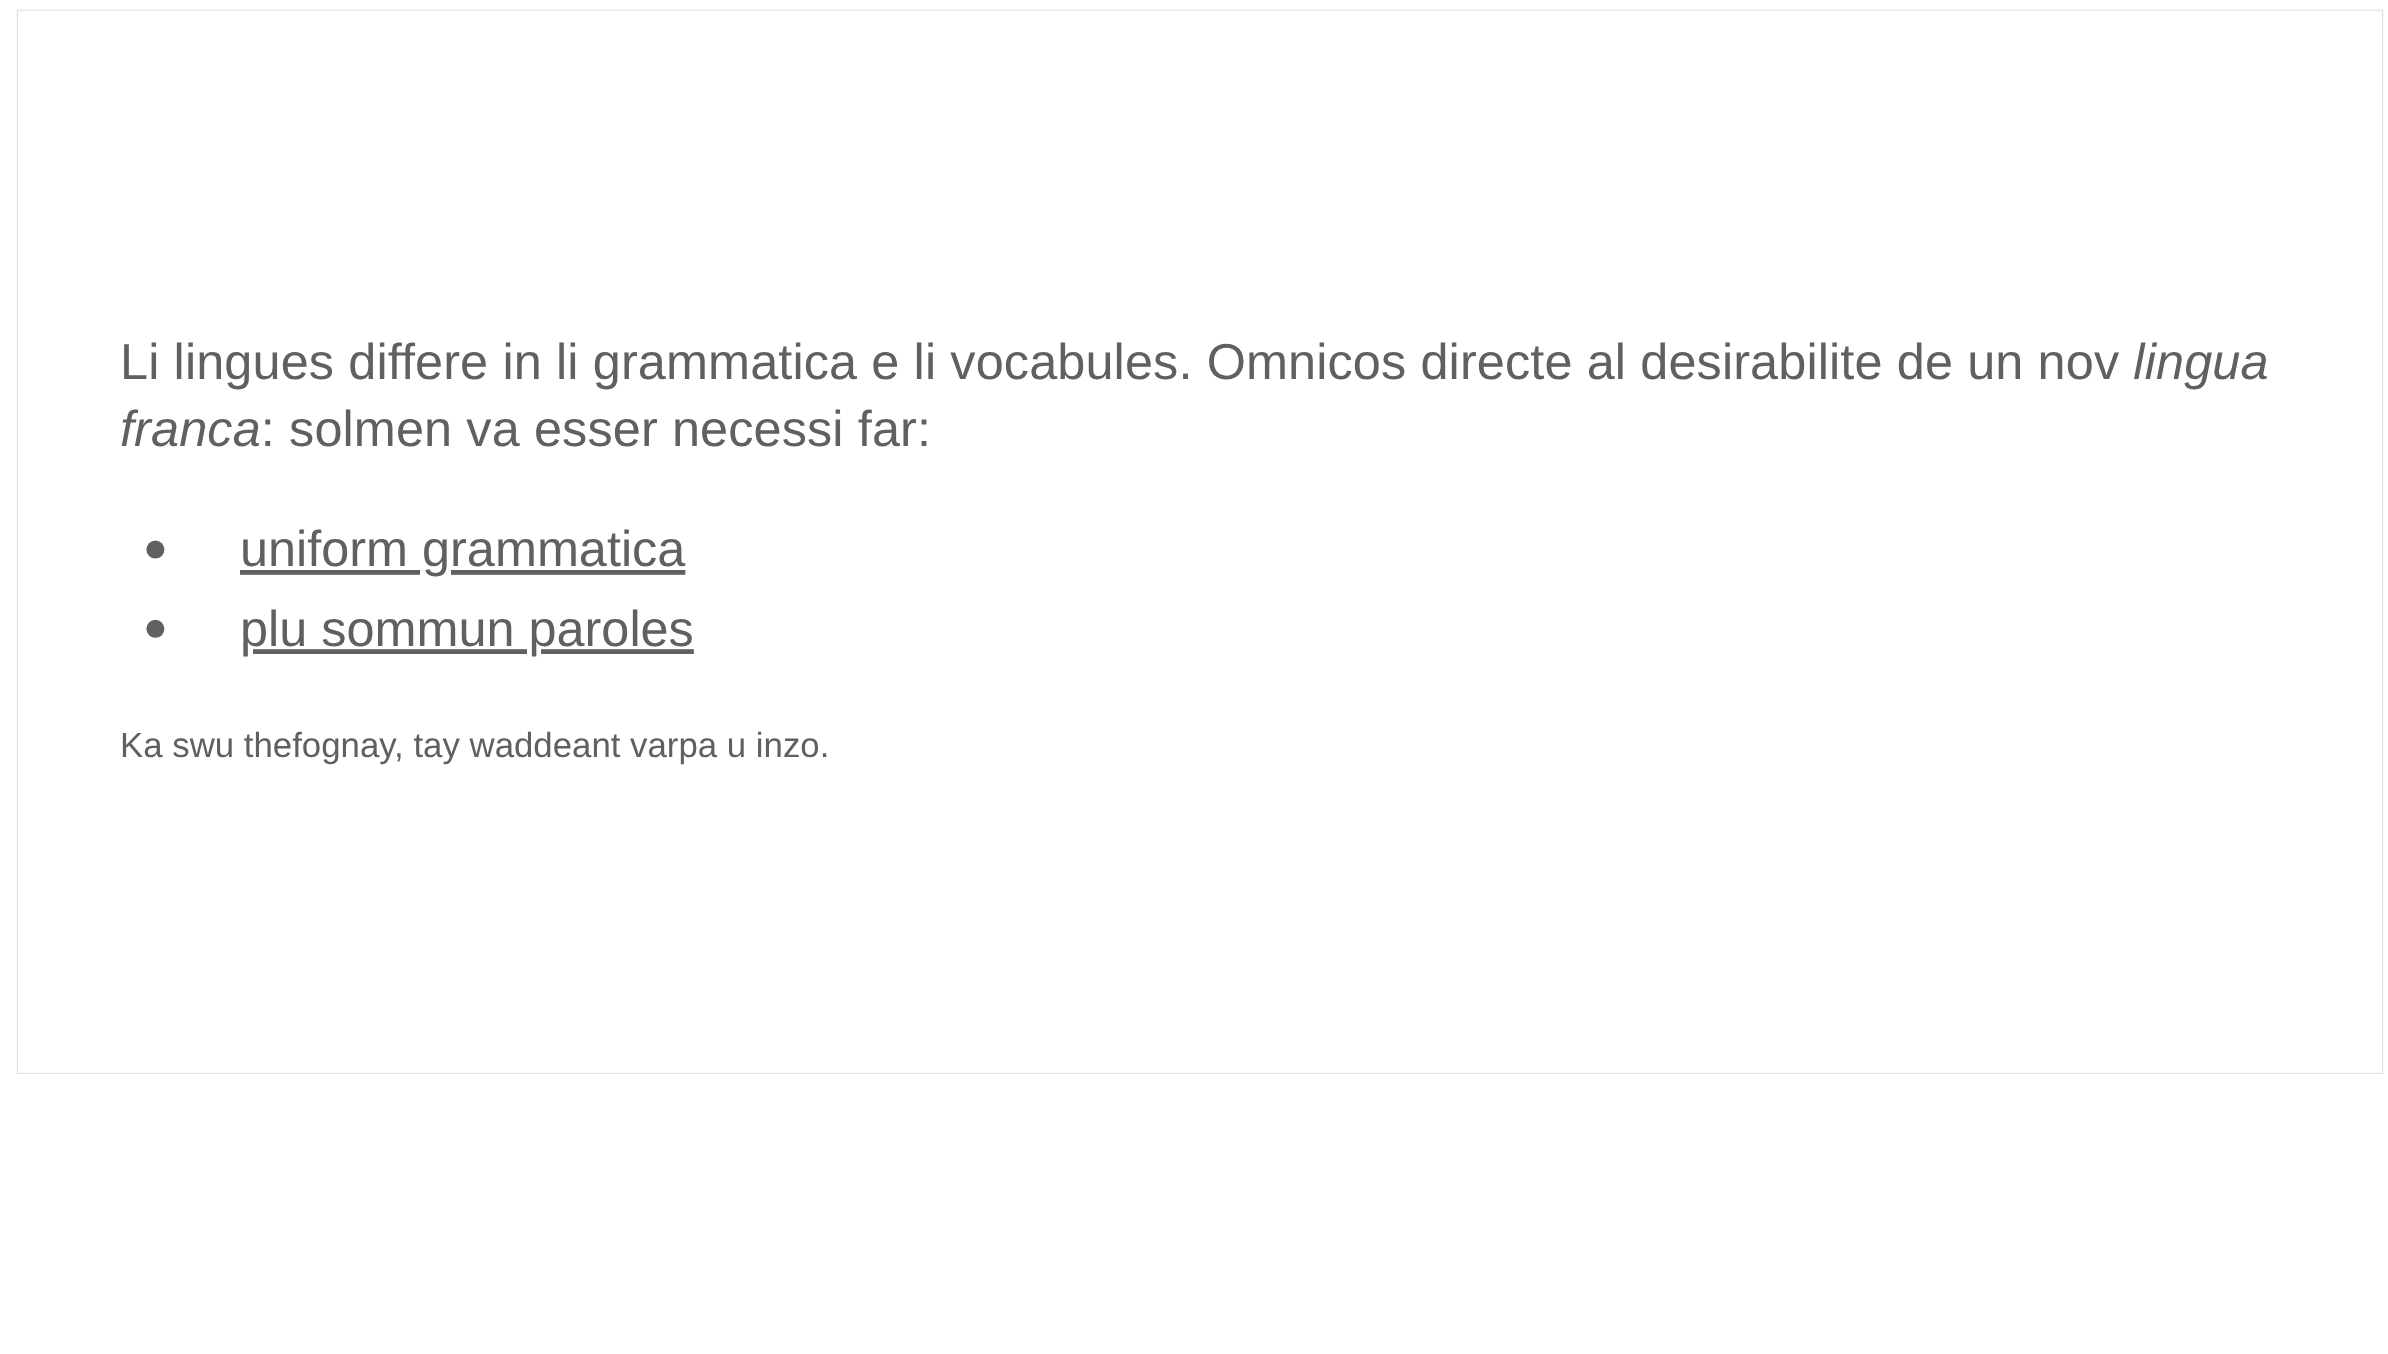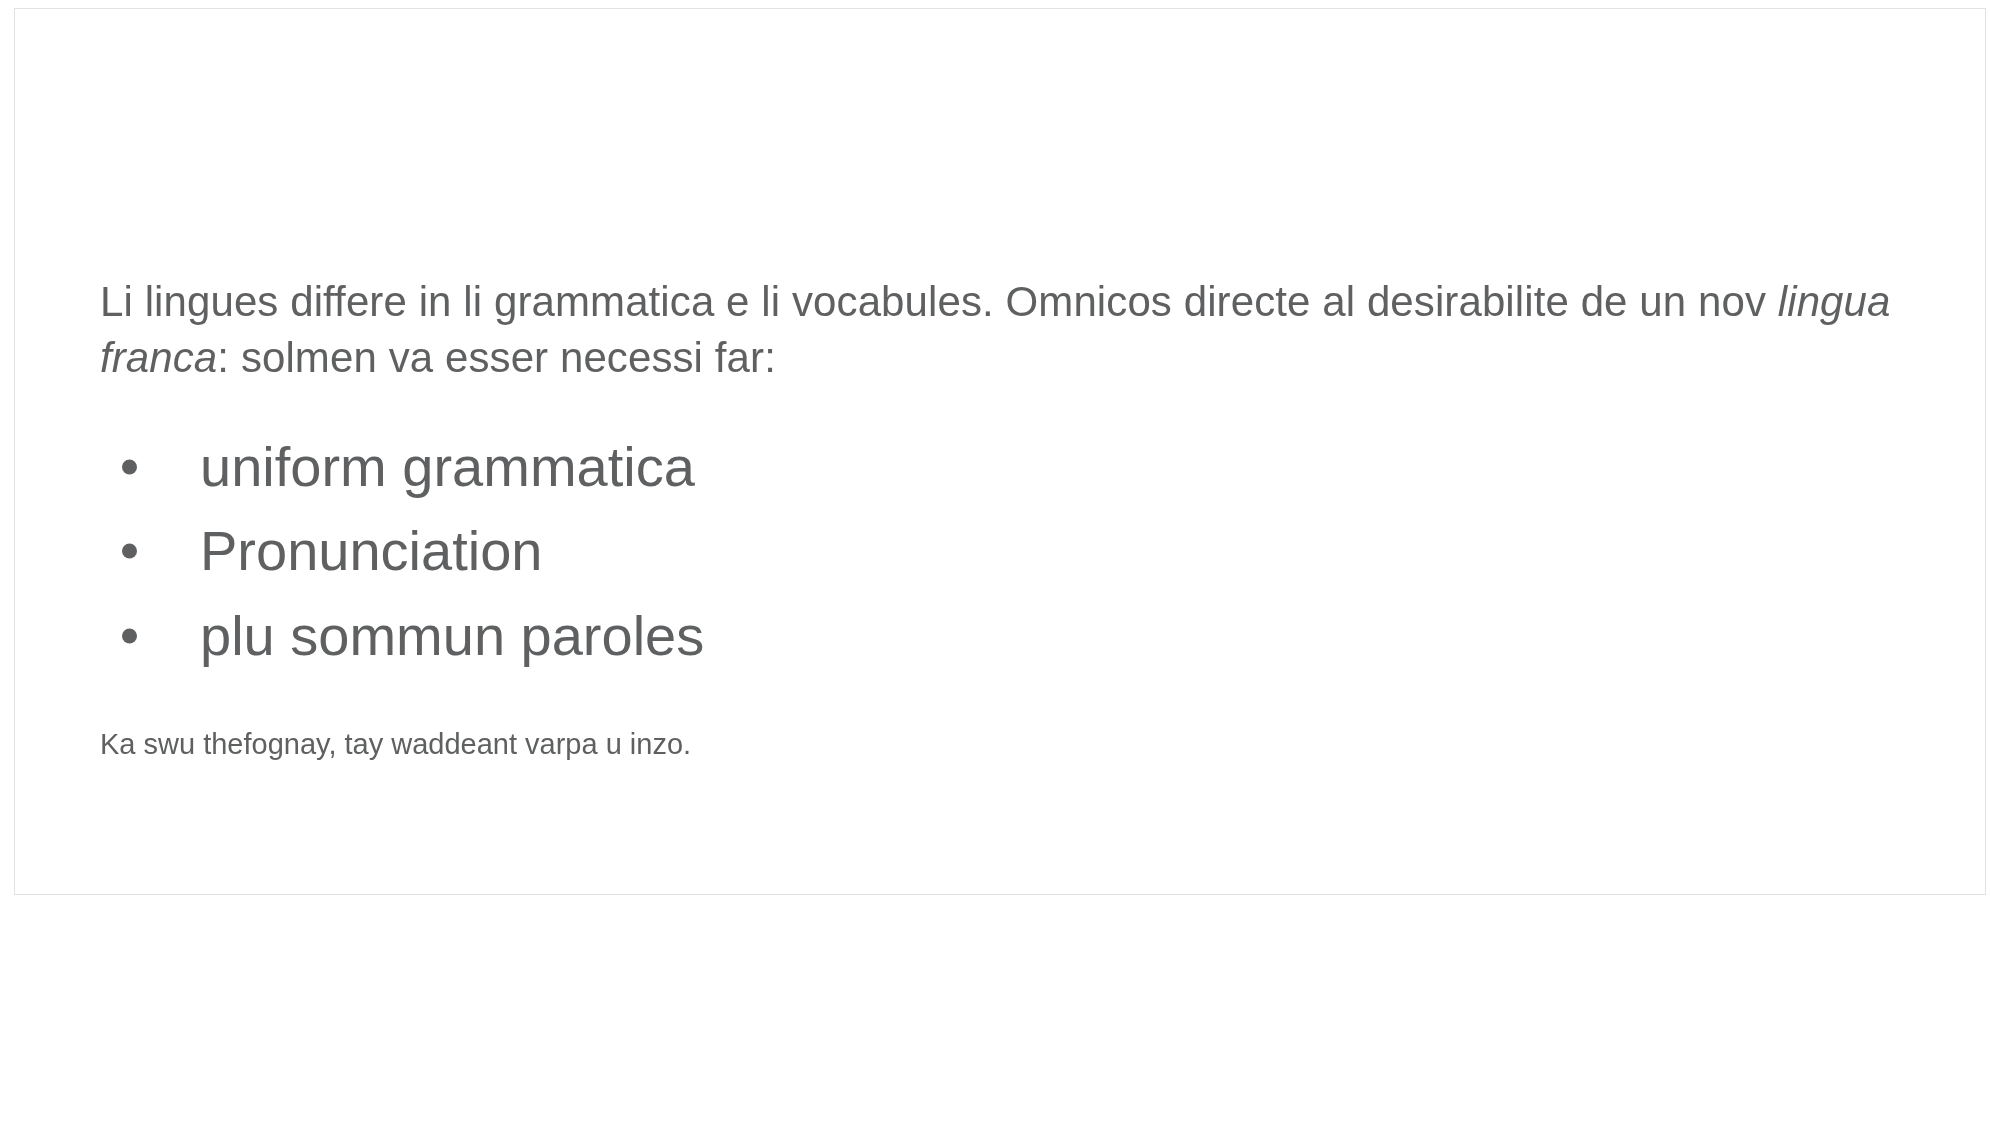--- a/index.html
+++ b/index.html
@@ -40,24 +40,25 @@
     font-style: italic;
   }
   .bullet-list {
     margin: 44px 0 0 0;
     padding: 0;
     list-style: none;
   }
   .bullet-list li {
     position: relative;
     color: #5f6061;
-    font-size: 56px;
+    font-size: 42px;
     line-height: 1.33;
     padding-left: 100px;
     margin: 0 0 10px 0;
+    text-decoration: underline;
   }
   .bullet-list li .dot {
     position: absolute;
     left: 22px;
     top: 50%;
     transform: translateY(-50%);
     width: 15px;
     height: 15px;
     border-radius: 50%;
     background: #5f6061;
@@ -73,20 +74,19 @@
 </head>
 <body>
 
 <div class="slide-canvas">
   <div class="content-body">
 
     <p class="paragraph"><span>Li lingues differe in li grammatica e li vocabules. Omnicos directe al desirabilite de un nov </span><span class="em">lingua franca</span><span>: solmen va esser necessi far:</span></p>
 
     <ul class="bullet-list">
       <li><span class="dot"></span><span>uniform grammatica</span></li>
-      <li><span class="dot"></span><span>Pronunciation</span></li>
       <li><span class="dot"></span><span>plu sommun paroles</span></li>
     </ul>
 
     <p class="closing-paragraph">Ka swu thefognay, tay waddeant varpa u inzo.</p>
 
   </div>
 </div>
 
 </body></html>

